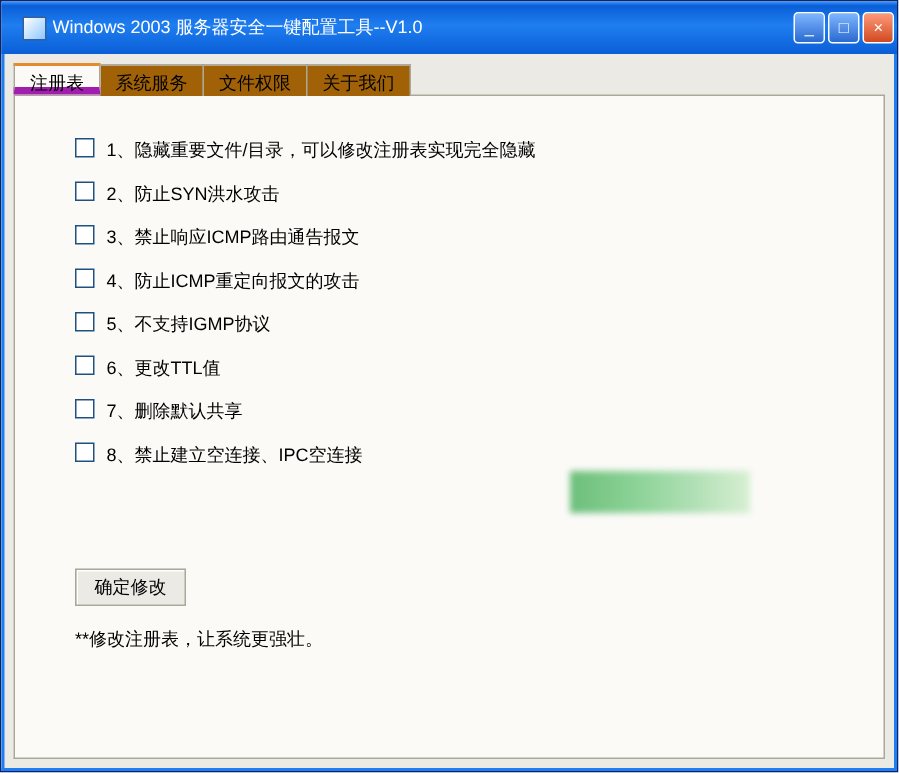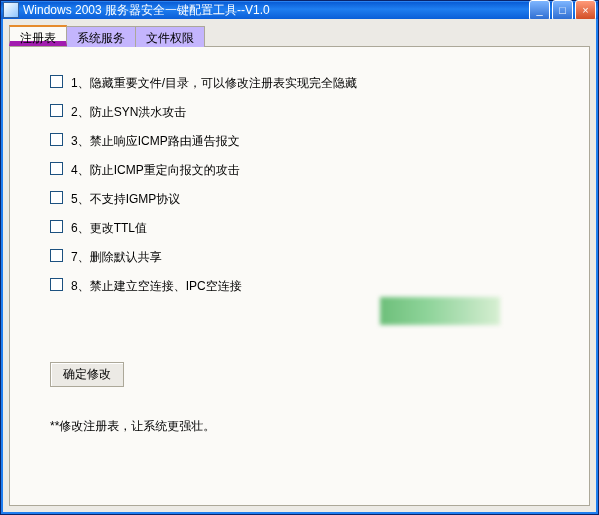--- a/index.html
+++ b/index.html
@@ -12,25 +12,25 @@
   overflow: hidden;
 }
 .window {
   width: 599px;
   height: 515px;
   border: 1px solid #0a246a;
   display: flex;
   flex-direction: column;
 }
 .titlebar {
-  height: 18px;
+  height: 35px;
   background: linear-gradient(to bottom, #3a95ff 0%, #0a5ed7 8%, #1f7ef0 45%, #0a5ed7 100%);
   display: flex;
   align-items: center;
-  padding: 0 2px 0 2px;
+  padding: 0 2px 0 14px;
   color: #fff;
   font-size: 12px;
 }
 .titlebar .app-icon {
   width: 16px; height: 16px;
   background: linear-gradient(135deg,#fff,#8ec6ff);
   border: 1px solid #3060a0;
   margin-right: 4px;
 }
 .titlebar .title { flex: 1; white-space: nowrap; overflow: hidden; }
@@ -57,21 +57,21 @@
 }
 .tabstrip {
   display: flex;
   border-bottom: 1px solid #aca899;
   height: 22px;
 }
 .tab {
   padding: 3px 10px 2px 10px;
   border: 1px solid #aca899;
   border-bottom: none;
-  background: #c4b5fd;
+  background: #a16207;
   margin-right: -1px;
   position: relative;
   top: 1px;
   font-size: 12px;
   cursor: default;
 }
 .tab.active {
   background: #fbfaf7;
   border-top: 2px solid #e68b2c;
   top: 0px;
@@ -142,20 +142,21 @@
       <div class="winbtn red">
           <span>×</span>
         </div>
     </div>
   </div>
   <div class="client">
     <div class="tabstrip">
       <div class="tab active"><span>注册表</span></div>
       <div class="tab"><span>系统服务</span></div>
       <div class="tab"><span>文件权限</span></div>
+      <div class="tab"><span>关于我们</span></div>
     </div>
     <div class="tabbody">
 
       <div class="option-row">
         <div class="chk"></div>
         <span>1、隐藏重要文件/目录，可以修改注册表实现完全隐藏</span>
       </div>
       <div class="option-row">
         <div class="chk"></div>
         <span>2、防止SYN洪水攻击</span>

